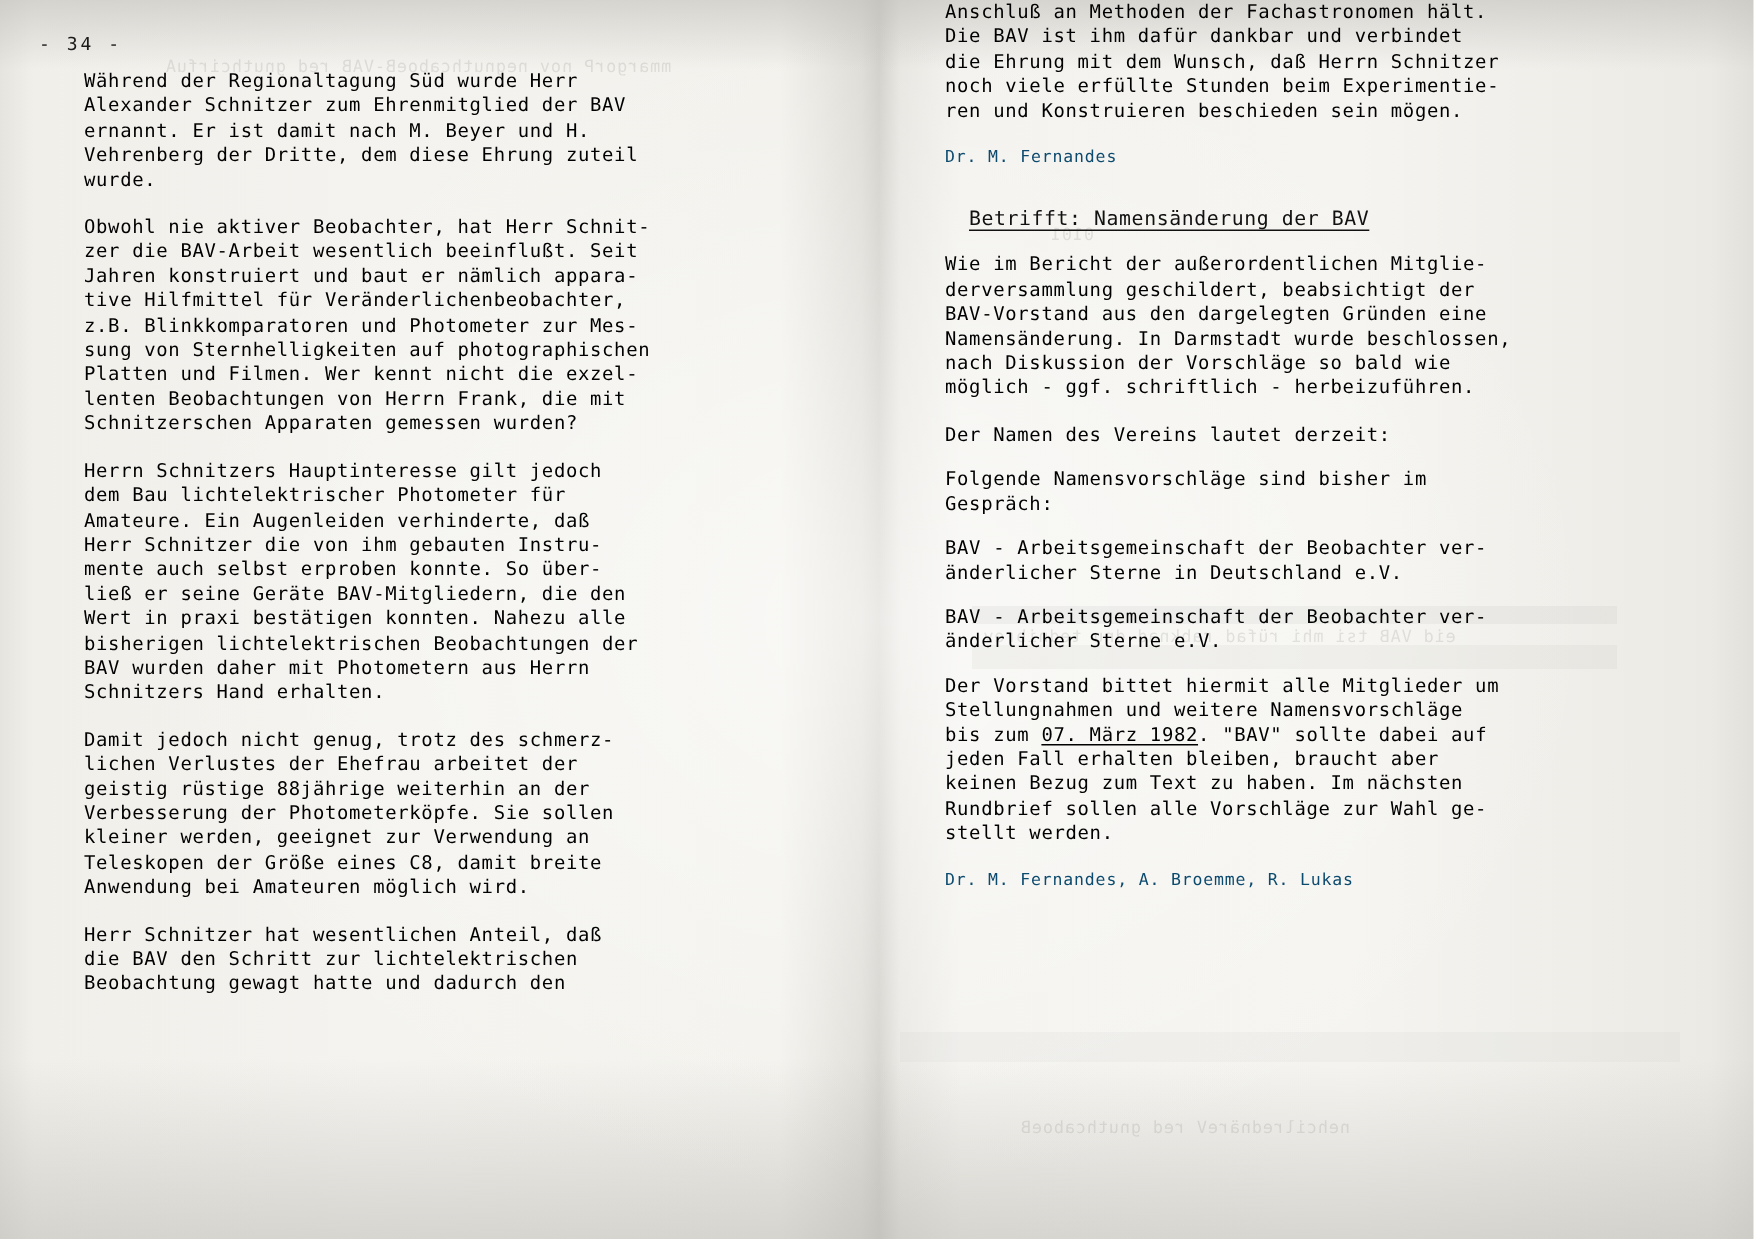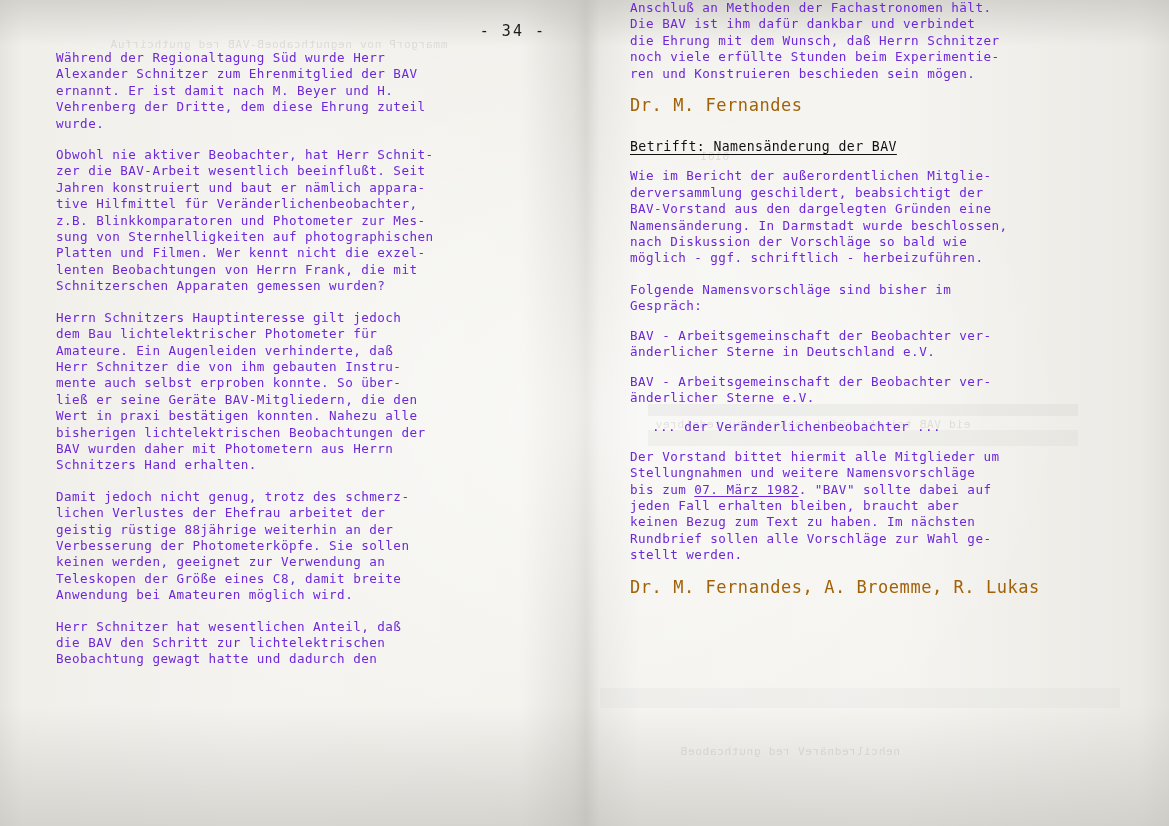--- a/index.html
+++ b/index.html
@@ -54,55 +54,55 @@
 
   .page {
     position: absolute;
     top: 0;
     bottom: 0;
   }
   .page-left { left: 56px; width: 490px; }
   .page-right { left: 630px; width: 470px; }
 
   .folio {
-    text-align: right;
-    font-size: 15px;
+    text-align: left;
+    font-size: 12px;
     letter-spacing: 2px;
     color: #1b1b1b;
     margin-top: 22px;
     margin-bottom: 10px;
   }
   .folio-left { margin-left: -30px; }
   .folio-right { margin-left: 40px; }
 
   .heading {
     font-size: 13.2px;
     letter-spacing: 0.4px;
     color: #111;
     text-decoration: underline;
     text-underline-offset: 3px;
     margin-bottom: 9px;
     white-space: nowrap;
   }
-  .heading.right-head { margin-top: 26px; margin-bottom: 14px; }
+  .heading.right-head { margin-top: 26px; margin-bottom: 14px; margin-left: 16px; }
 
   p.para {
     font-size: 12.6px;
     line-height: 16.4px;
     letter-spacing: 0.45px;
-    color: #6d28d9;
+    color: #000000;
     margin: 0 0 15px 0;
     white-space: pre-wrap;
   }
   p.tight { margin-bottom: 13px; }
   .sig {
-    font-size: 17px;
+    font-size: 11px;
     line-height: 16.4px;
     letter-spacing: 0.55px;
-    color: #a16207;
+    color: #0c4a6e;
     margin: 0 0 15px 0;
     white-space: pre-wrap;
   }
   .indent-ellipsis { padding-left: 22px; }
   .u { text-decoration: underline; text-underline-offset: 2px; }
 
   
   .smudge {
     position: absolute;
     background: rgba(165,163,158,0.30);
@@ -148,21 +148,21 @@
 mente auch selbst erproben konnte. So über-
 ließ er seine Geräte BAV-Mitgliedern, die den
 Wert in praxi bestätigen konnten. Nahezu alle
 bisherigen lichtelektrischen Beobachtungen der
 BAV wurden daher mit Photometern aus Herrn
 Schnitzers Hand erhalten.</p>
   <p class="para">Damit jedoch nicht genug, trotz des schmerz-
 lichen Verlustes der Ehefrau arbeitet der
 geistig rüstige 88jährige weiterhin an der
 Verbesserung der Photometerköpfe. Sie sollen
-keinen werden, geeignet zur Verwendung an
+kleiner werden, geeignet zur Verwendung an
 Teleskopen der Größe eines C8, damit breite
 Anwendung bei Amateuren möglich wird.</p>
   <p class="para">Herr Schnitzer hat wesentlichen Anteil, daß
 die BAV den Schritt zur lichtelektrischen
 Beobachtung gewagt hatte und dadurch den</p>
 </div>
 
 <div class="page page-right">
   <p class="para">Anschluß an Methoden der Fachastronomen hält.
 Die BAV ist ihm dafür dankbar und verbindet
@@ -170,27 +170,27 @@
 noch viele erfüllte Stunden beim Experimentie-
 ren und Konstruieren beschieden sein mögen.</p>
   <p class="sig">Dr. M. Fernandes</p>
   <div class="heading right-head">Betrifft: Namensänderung der BAV</div>
   <p class="para">Wie im Bericht der außerordentlichen Mitglie-
 derversammlung geschildert, beabsichtigt der
 BAV-Vorstand aus den dargelegten Gründen eine
 Namensänderung. In Darmstadt wurde beschlossen,
 nach Diskussion der Vorschläge so bald wie
 möglich - ggf. schriftlich - herbeizuführen.</p>
+  <p class="para tight">Der Namen des Vereins lautet derzeit:</p>
   <p class="para tight">Folgende Namensvorschläge sind bisher im
 Gespräch:</p>
   <p class="para tight">BAV - Arbeitsgemeinschaft der Beobachter ver-
 änderlicher Sterne in Deutschland e.V.</p>
   <p class="para tight">BAV - Arbeitsgemeinschaft der Beobachter ver-
 änderlicher Sterne e.V.</p>
-  <p class="para tight indent-ellipsis">... der Veränderlichenbeobachter ...</p>
   <p class="para"><span>Der Vorstand bittet hiermit alle Mitglieder um
 Stellungnahmen und weitere Namensvorschläge
 bis zum </span><span class="u">07. März 1982</span><span>. "BAV" sollte dabei auf
 jeden Fall erhalten bleiben, braucht aber
 keinen Bezug zum Text zu haben. Im nächsten
 Rundbrief sollen alle Vorschläge zur Wahl ge-
 stellt werden.</span></p>
   <p class="sig">Dr. M. Fernandes, A. Broemme, R. Lukas</p>
 </div>
 

